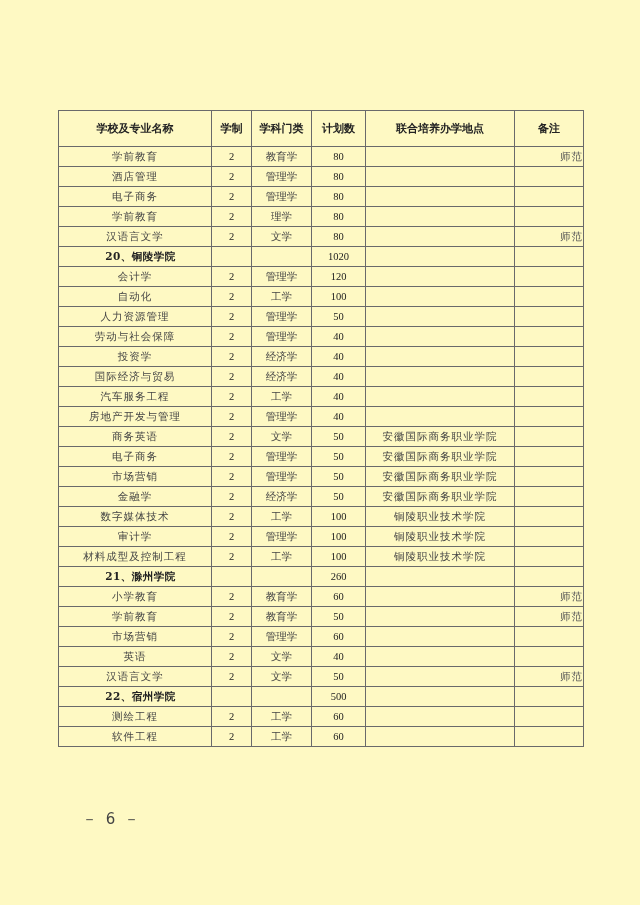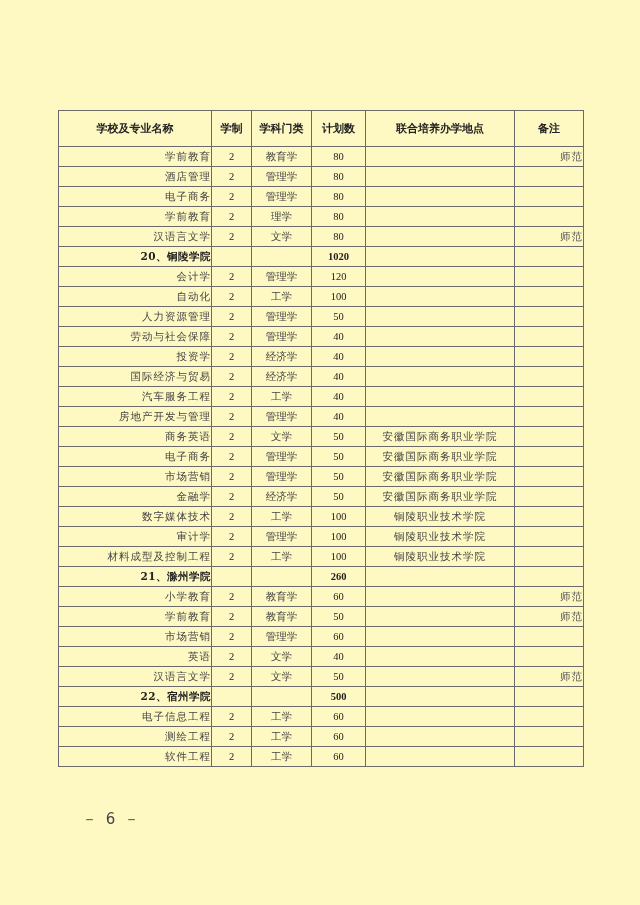--- a/index.html
+++ b/index.html
@@ -4,27 +4,27 @@
 <style>
   html, body { margin: 0; padding: 0; background: #ffffff; }
   body { width: 640px; height: 905px; position: relative; overflow: hidden;
          font-family: "DejaVu Serif", "Liberation Serif", serif; color: #333; }
   .page { position: absolute; left: 0; top: 0; width: 640px; height: 905px; background: #fef9c3; }
   table.plan { position: absolute; left: 58px; top: 110px; border-collapse: collapse;
                table-layout: fixed; width: 525px; }
   table.plan td, table.plan th { border: 1px solid #6a6a6a; padding: 0; height: 19px;
                font-size: 10.5px; line-height: 19px; font-weight: normal; overflow: hidden; white-space: nowrap; }
   table.plan th { height: 35px; font-size: 11px; font-weight: bold; color: #222; text-align: center; }
-  td.name { text-align: right; padding-left: 18px; color: #444; letter-spacing: 1px; margin-top: 12px; }
+  td.name { text-align: center; padding-left: 18px; color: #444; letter-spacing: 1px; margin-top: 12px; }
   td.c { text-align: center; color: #444; }
   td.num { font-family: "Liberation Serif", "DejaVu Serif", serif; font-size: 11.5px; color: #222; }
   td.loc { text-align: center; color: #444; letter-spacing: 1px; }
   td.note { text-align: right; color: #555; letter-spacing: 1px; }
   tr.section td.name { padding-left: 11px; font-weight: bold; color: #222; letter-spacing: 0.5px; }
-  tr.section td.num { font-weight: bold; margin-top: 8px; }
+  tr.section td.num { font-weight: normal; margin-top: 8px; }
   .page-number { position: absolute; left: 82px; top: 810px; font-size: 15px; color: #444;
                  font-family: "DejaVu Sans", "Liberation Sans", sans-serif; letter-spacing: 2px; }
 </style>
 </head>
 <body>
 
 <div class="page">
   <table class="plan">
     <colgroup>
       <col style="width:153px">
@@ -263,28 +263,20 @@
         </tr>
         <tr class="section">
           <td class="name">22、宿州学院</td>
           <td class="c num"></td>
           <td class="c"></td>
           <td class="c num">500</td>
           <td class="loc"></td>
           <td class="note"></td>
         </tr>
         <tr class="item">
-          <td class="name">电子信息工程</td>
-          <td class="c num">2</td>
-          <td class="c">工学</td>
-          <td class="c num">60</td>
-          <td class="loc"></td>
-          <td class="note"></td>
-        </tr>
-        <tr class="item">
           <td class="name">测绘工程</td>
           <td class="c num">2</td>
           <td class="c">工学</td>
           <td class="c num">60</td>
           <td class="loc"></td>
           <td class="note"></td>
         </tr>
         <tr class="item">
           <td class="name">软件工程</td>
           <td class="c num">2</td>

